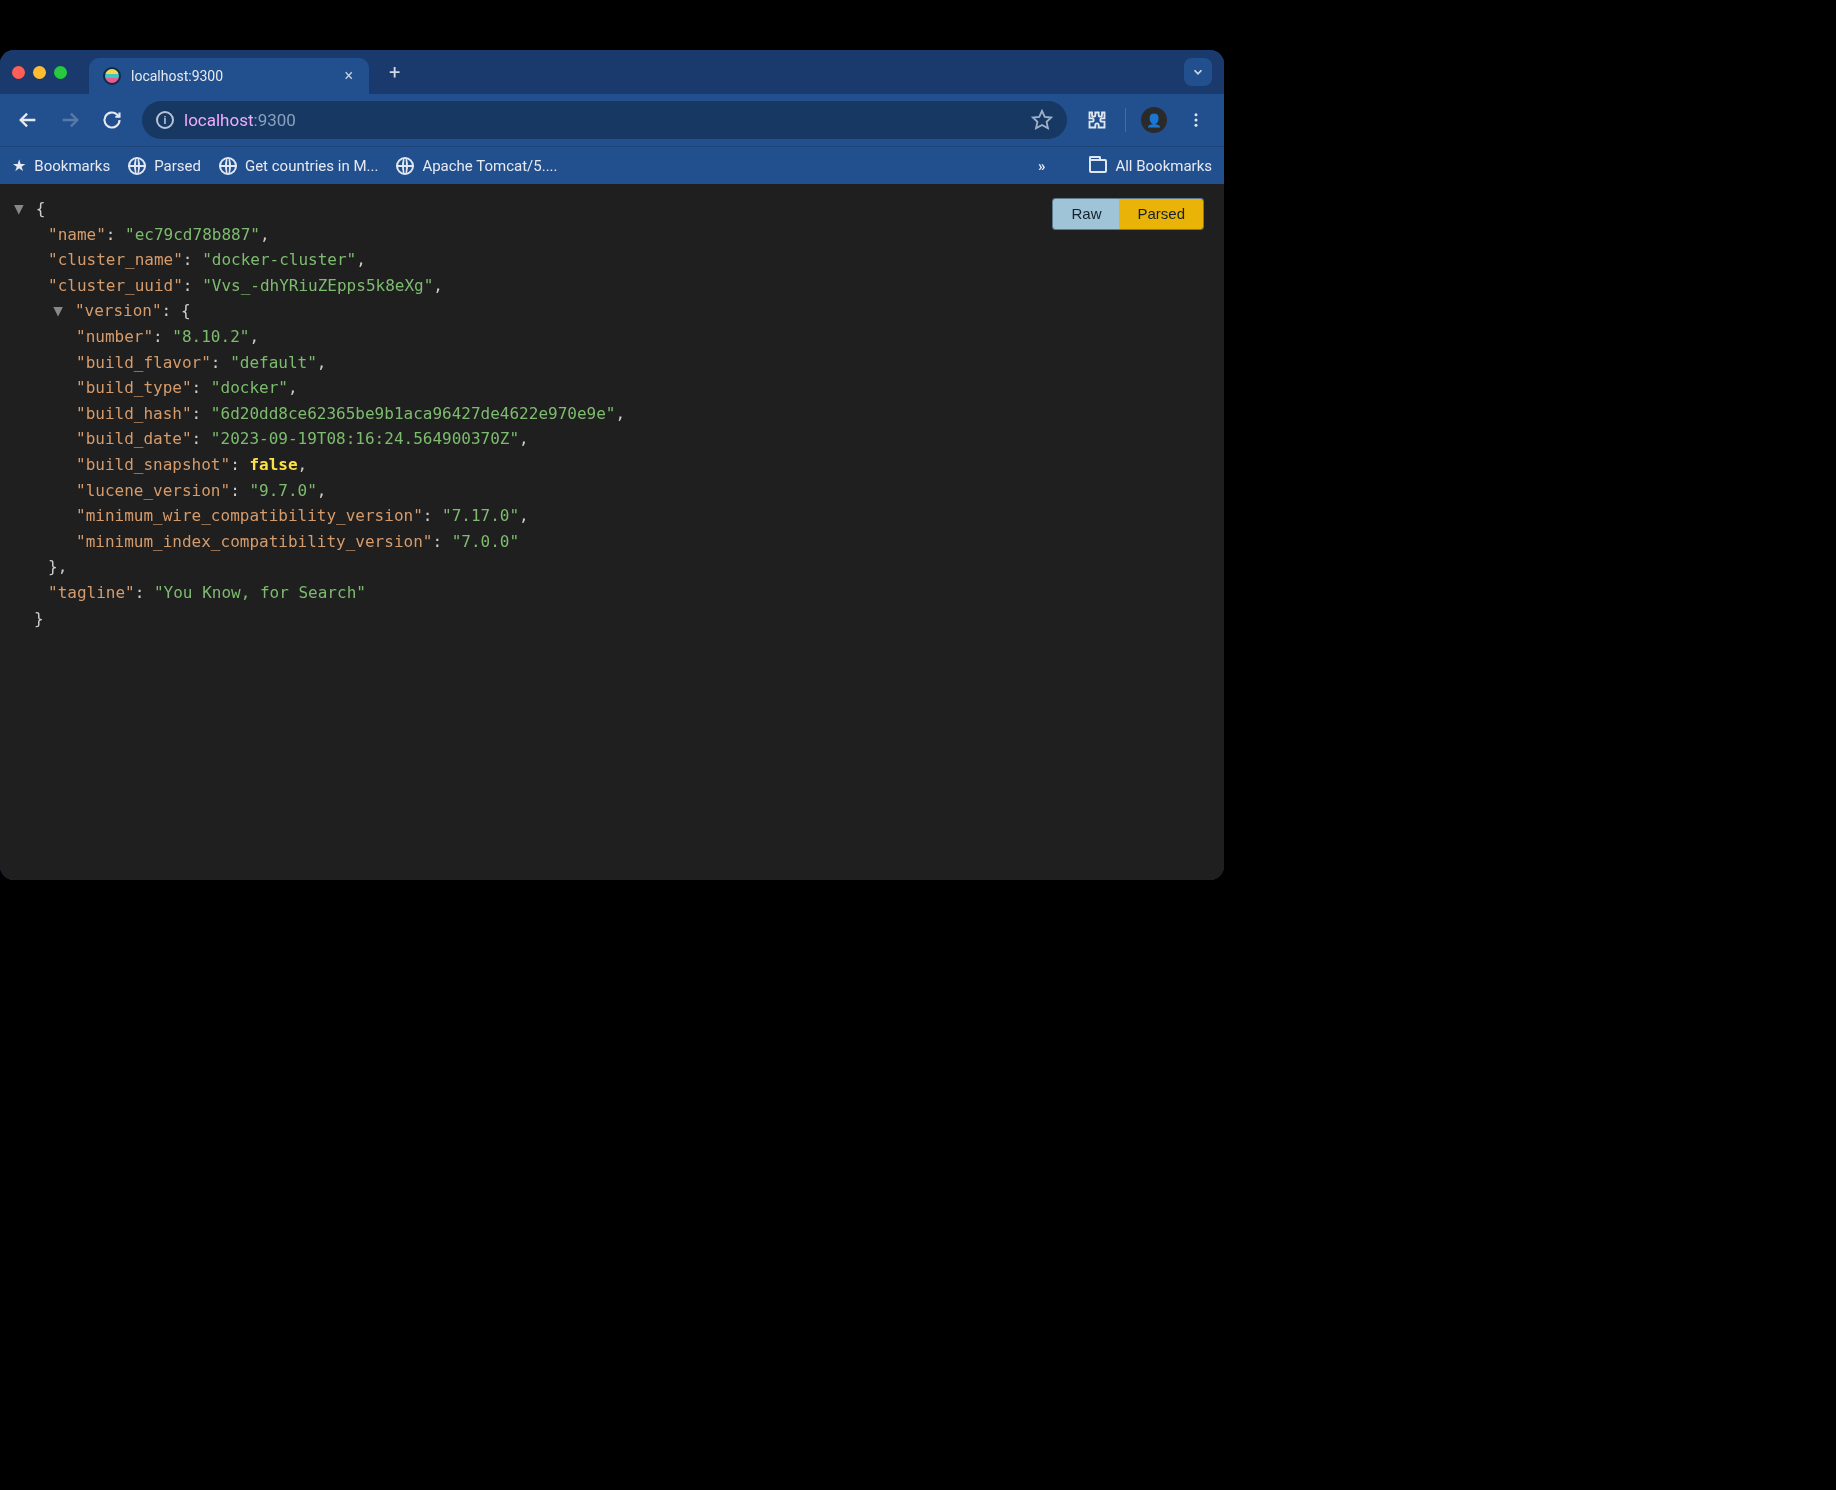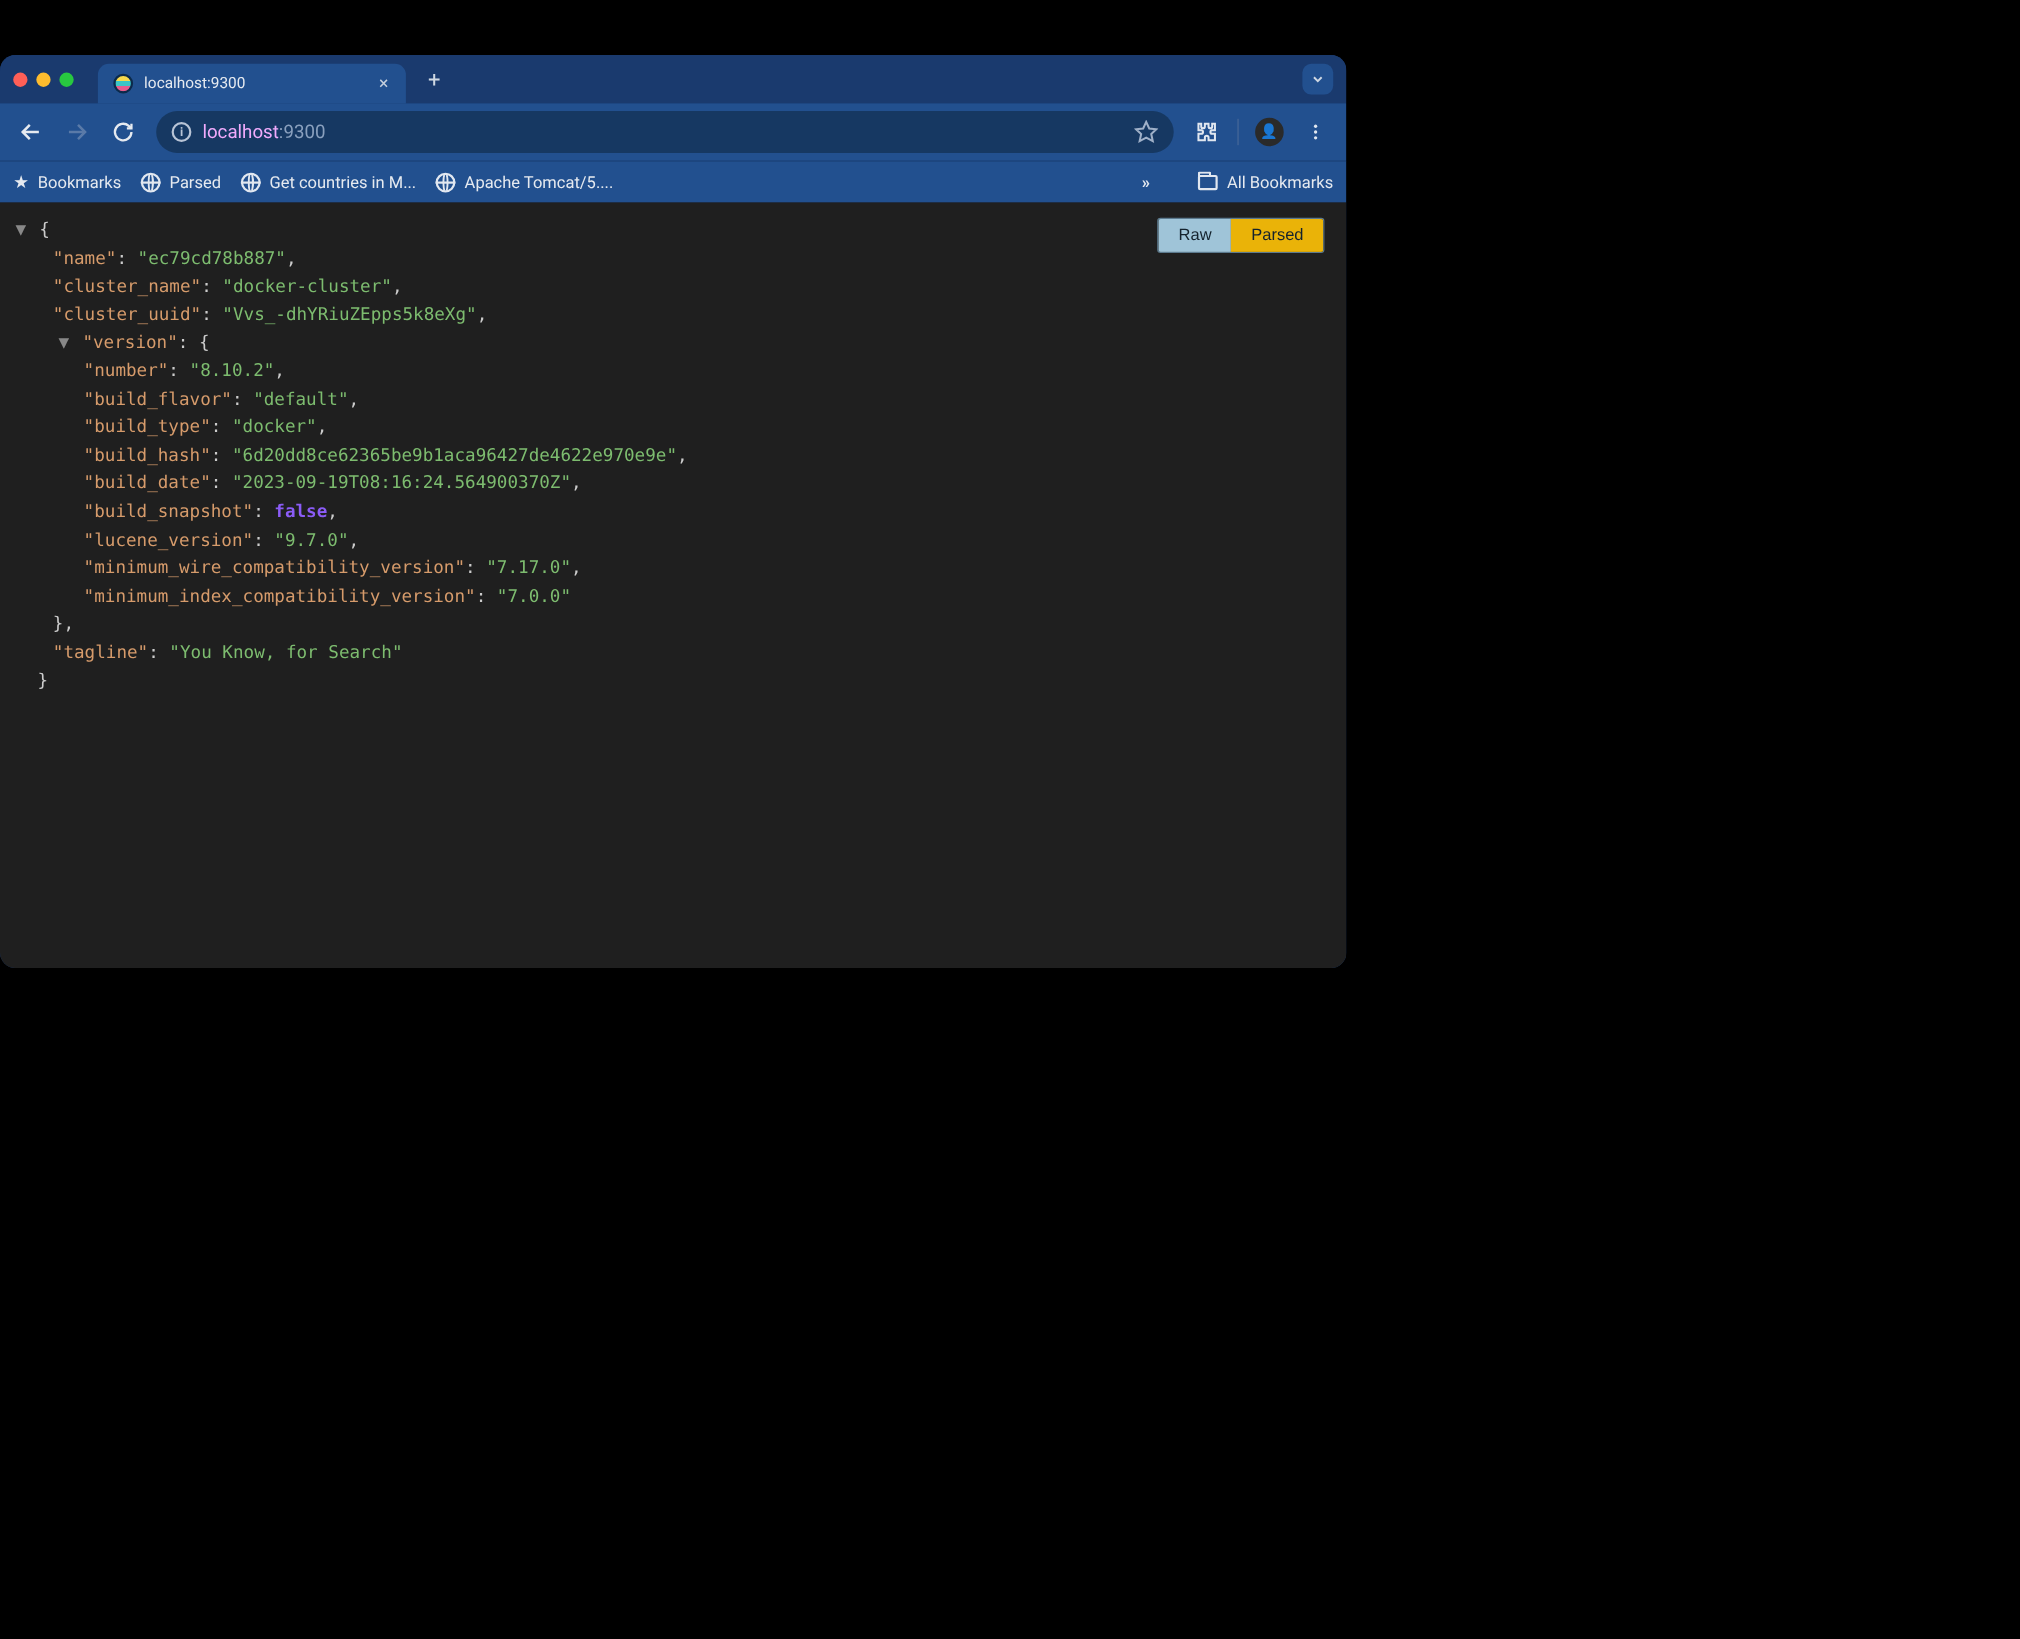--- a/index.html
+++ b/index.html
@@ -247,21 +247,21 @@
       padding: 3px 18px;
       cursor: pointer;
       background: #9fc4d8;
       color: #14222d;
     }
     .vt-btn.active {
       background: #eab308;
     }
     .json-key { color: #d69b6b; }
     .json-str { color: #7dbc6f; }
-    .json-bool { color: #8b5cf6; font-weight: bold; margin-top: 16px; }
+    .json-bool { color: #fde047; font-weight: bold; margin-top: 16px; }
     .disclosure {
       display: inline-block;
       width: 12px;
       color: #888;
       user-select: none;
     }
     .json-line { white-space: pre; }
     .ind1 { padding-left: 34px; }
     .ind2 { padding-left: 62px; }
     .brace-root { padding-left: 20px; }

